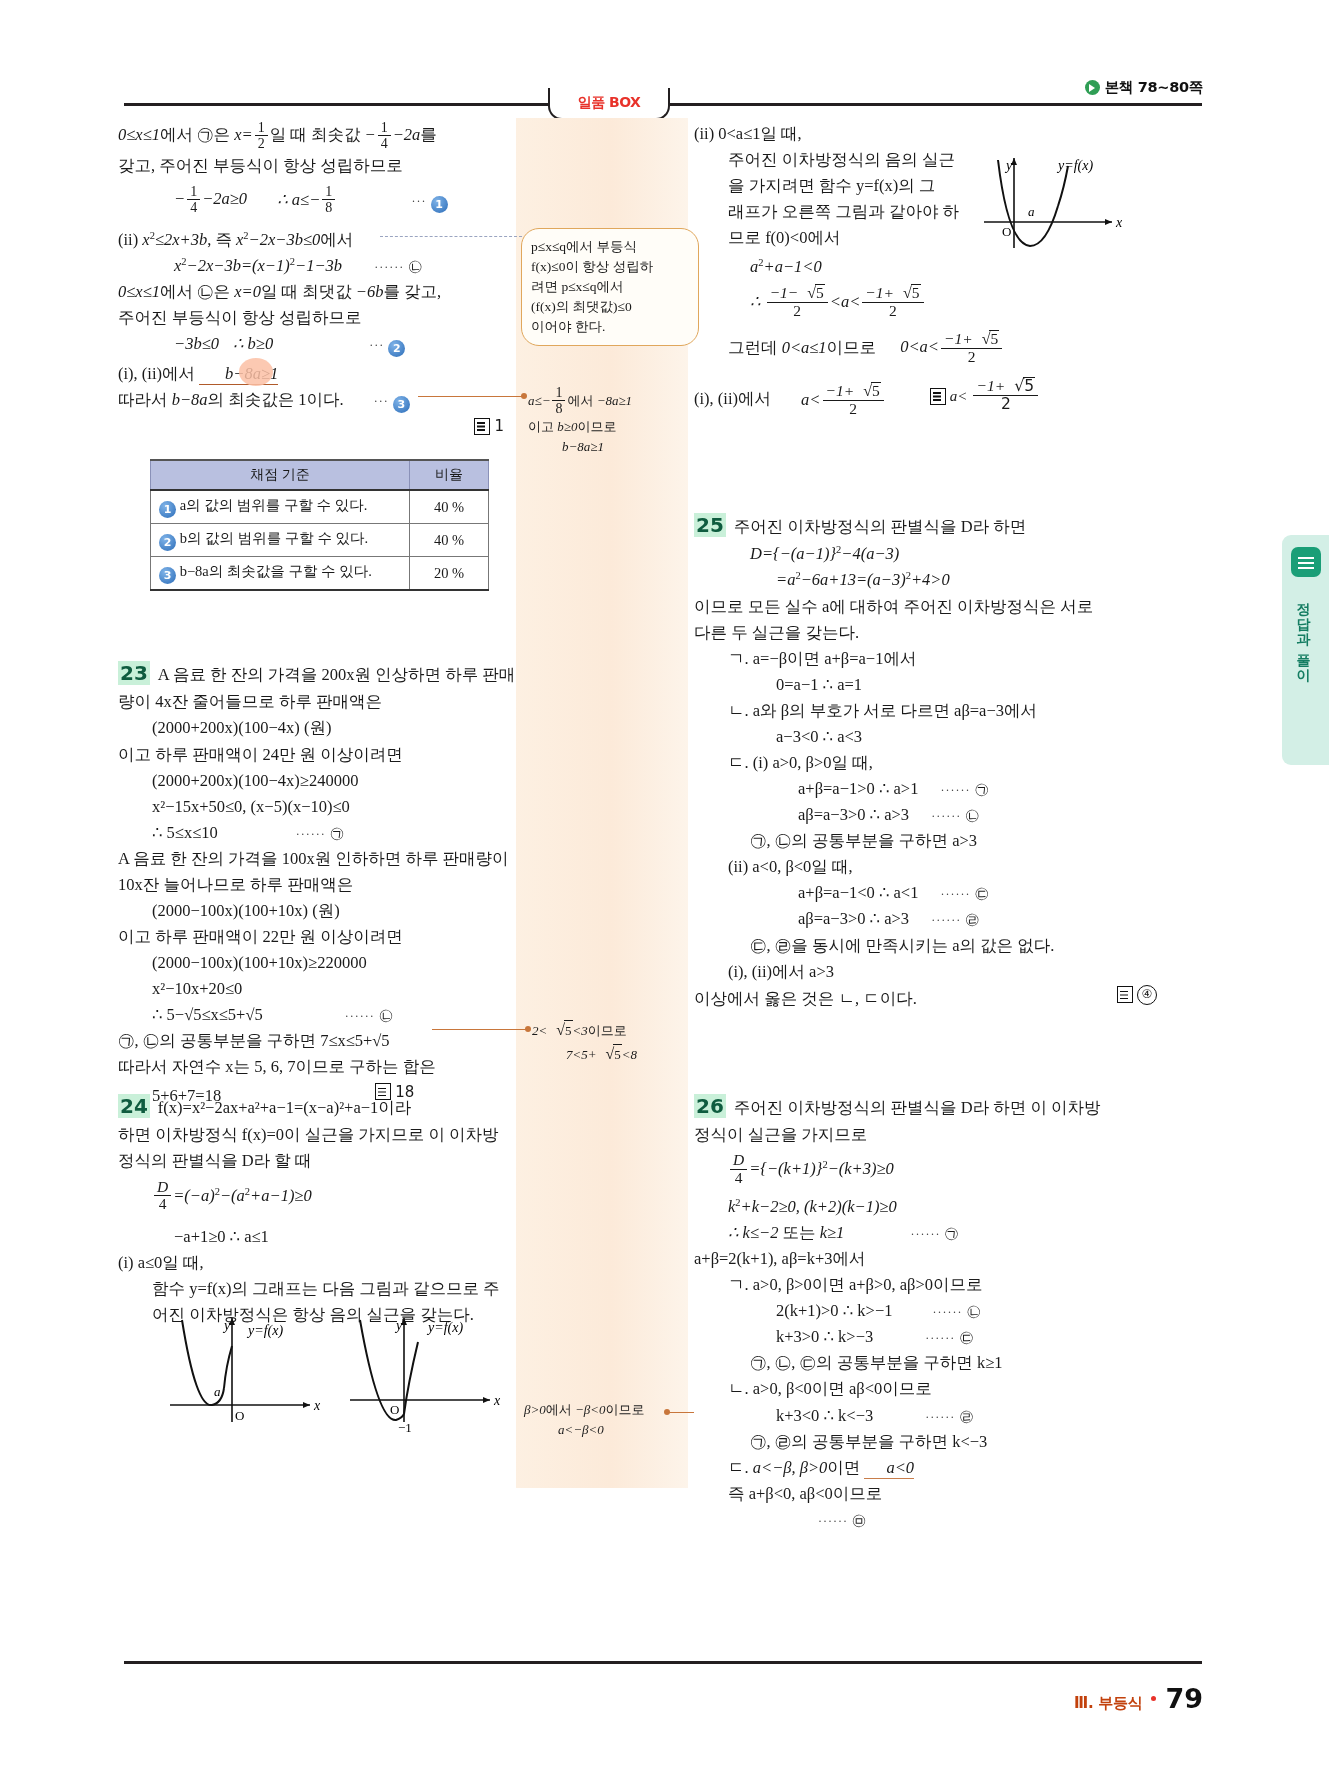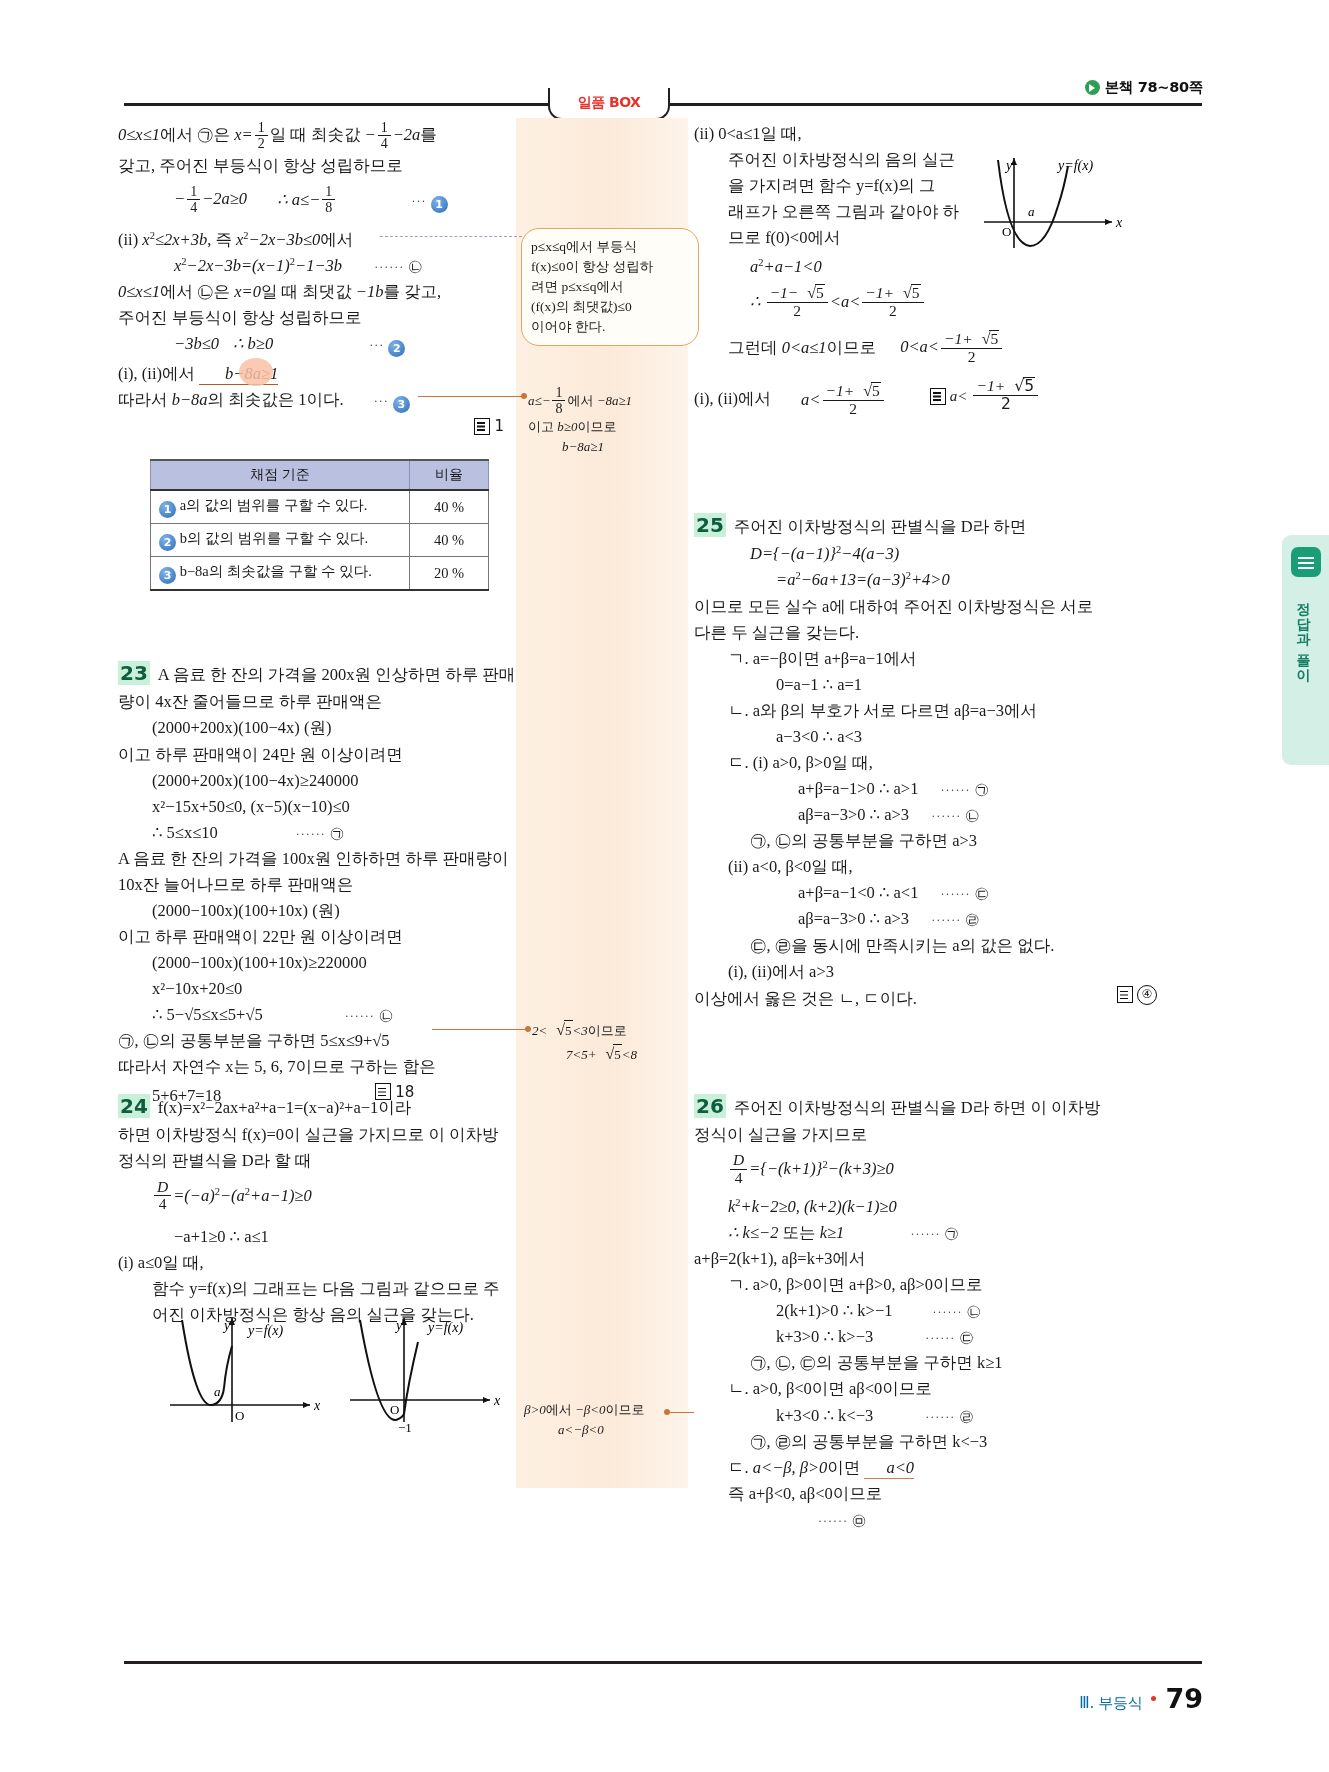--- a/index.html
+++ b/index.html
@@ -43,21 +43,21 @@
   .sidetab .chip:before,.sidetab .chip:after{content:"";position:absolute;left:7px;width:16px;height:2.4px;background:#fff;}
   .sidetab .chip:before{top:10px;box-shadow:0 5px 0 #fff;}
   .sidetab .chip:after{top:20px;}
   .sidetab .vtxt{position:absolute;left:13px;top:58px;writing-mode:vertical-rl;
                  font-family:"DejaVu Sans",sans-serif;font-size:14px;font-weight:bold;color:#15archived;}
   .sidetab .vtxt{color:#147d62;letter-spacing:1px;}
 
   
   .ftr-rule{position:absolute;left:124px;bottom:108px;width:1078px;height:3px;background:#231f20;}
   .ftr{position:absolute;right:126px;bottom:58px;display:flex;align-items:baseline;gap:9px;}
-  .ftr .ft{font-family:"DejaVu Sans",sans-serif;font-size:15px;font-weight:normal;color:#0369a1;letter-spacing:-.3px;text-align:right;}
+  .ftr .ft{font-family:"DejaVu Sans",sans-serif;font-size:15px;font-weight:bold;color:#c2410c;letter-spacing:-.3px;text-align:right;}
   .ftr .dot{width:5px;height:5px;background:#e8322a;border-radius:50%;align-self:center;}
   .ftr .pg{font-family:"DejaVu Sans",sans-serif;font-size:27px;font-weight:bold;color:#111;}
 
   
   .ln{margin:1px 0;white-space:nowrap;}
   .ind1{padding-left:34px;}
   .ind2{padding-left:56px;}
   .ind3{padding-left:82px;}
   .ind4{padding-left:104px;}
   .ko{font-family:"Liberation Serif","DejaVu Serif",serif;}
@@ -166,21 +166,21 @@
     <div class="hl-ii"></div>
 
     <div class="ln" style="margin-top:10px">
       <span class="up">(ii)</span> <span class="mth">x<sup class="ex">2</sup>≤2x+3b</span><span class="ko">, 즉 </span><span class="mth">x<sup class="ex">2</sup>−2x−3b≤0</span><span class="ko">에서</span>
     </div>
     <div class="ln ind2">
       <span class="mth">x<sup class="ex">2</sup>−2x−3b=(x−1)<sup class="ex">2</sup>−1−3b</span>
       <span style="padding-left:28px" class="dots">······</span> <span class="cref">㉡</span>
     </div>
     <div class="ln">
-      <span class="mth">0≤x≤1</span><span class="ko">에서 ㉡은 </span><span class="mth">x=0</span><span class="ko">일 때 최댓값 </span><span class="mth">−1b</span><span class="ko">를 갖고,</span>
+      <span class="mth">0≤x≤1</span><span class="ko">에서 ㉡은 </span><span class="mth">x=0</span><span class="ko">일 때 최댓값 </span><span class="mth">−6b</span><span class="ko">를 갖고,</span>
     </div>
     <div class="ln"><span class="ko">주어진 부등식이 항상 성립하므로</span></div>
     <div class="ln ind2">
       <span class="mth">−3b≤0</span><span style="padding-left:14px" class="mth">∴ b≥0</span>
       <span style="padding-left:92px" class="dots">···</span> <span class="bnum">2</span>
     </div>
 
     <div class="ln" style="margin-top:4px">
       <span class="up">(i), (ii)</span><span class="ko">에서</span>
       <span style="padding-left:26px" class="mth uline">b−8a≥1</span>
@@ -234,21 +234,21 @@
     <div class="ln">A 음료 한 잔의 가격을 100x원 인하하면 하루 판매량이</div>
     <div class="ln">10x잔 늘어나므로 하루 판매액은</div>
     <div class="ln ind1">(2000−100x)(100+10x) (원)</div>
     <div class="ln">이고 하루 판매액이 22만 원 이상이려면</div>
     <div class="ln ind1">(2000−100x)(100+10x)≥220000</div>
     <div class="ln ind1">x²−10x+20≤0</div>
     <div class="ln ind1">
       <span>∴ 5−√5≤x≤5+√5</span>
       <span style="padding-left:78px" class="dots">······</span> <span class="cref">㉡</span>
     </div>
-    <div class="ln">㉠, ㉡의 공통부분을 구하면     5≤x≤9+√5</div>
+    <div class="ln">㉠, ㉡의 공통부분을 구하면     7≤x≤5+√5</div>
     <div class="ln">따라서 자연수 x는 5, 6, 7이므로 구하는 합은</div>
     <div class="ln ind1">
       <span>5+6+7=18</span>
       <span class="ansbox" style="padding-left:150px">
           <span class="ansic"></span>
           <span>18</span>
         </span>
     </div>
   </div>
 

